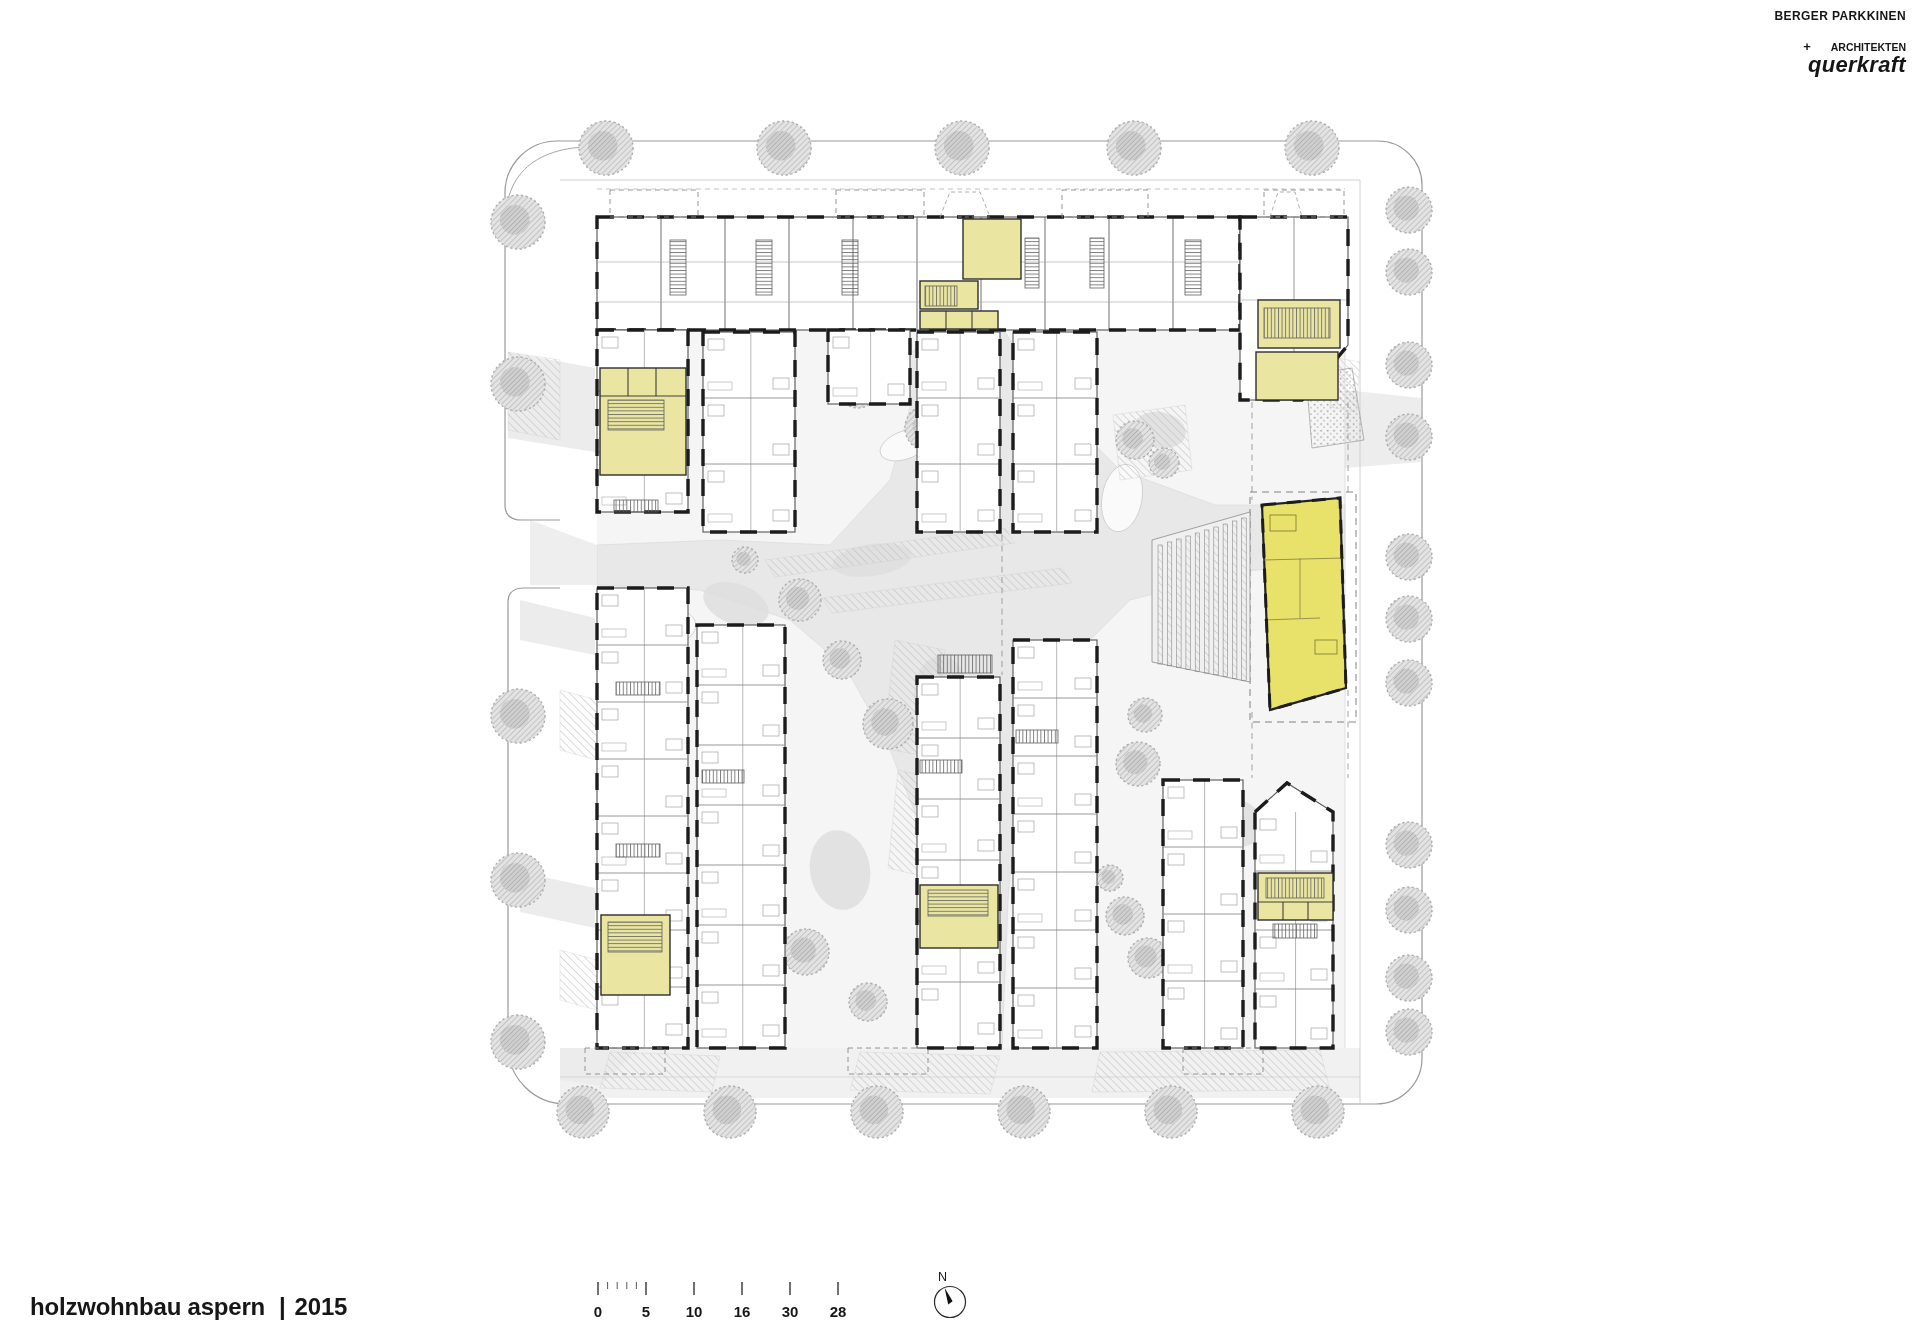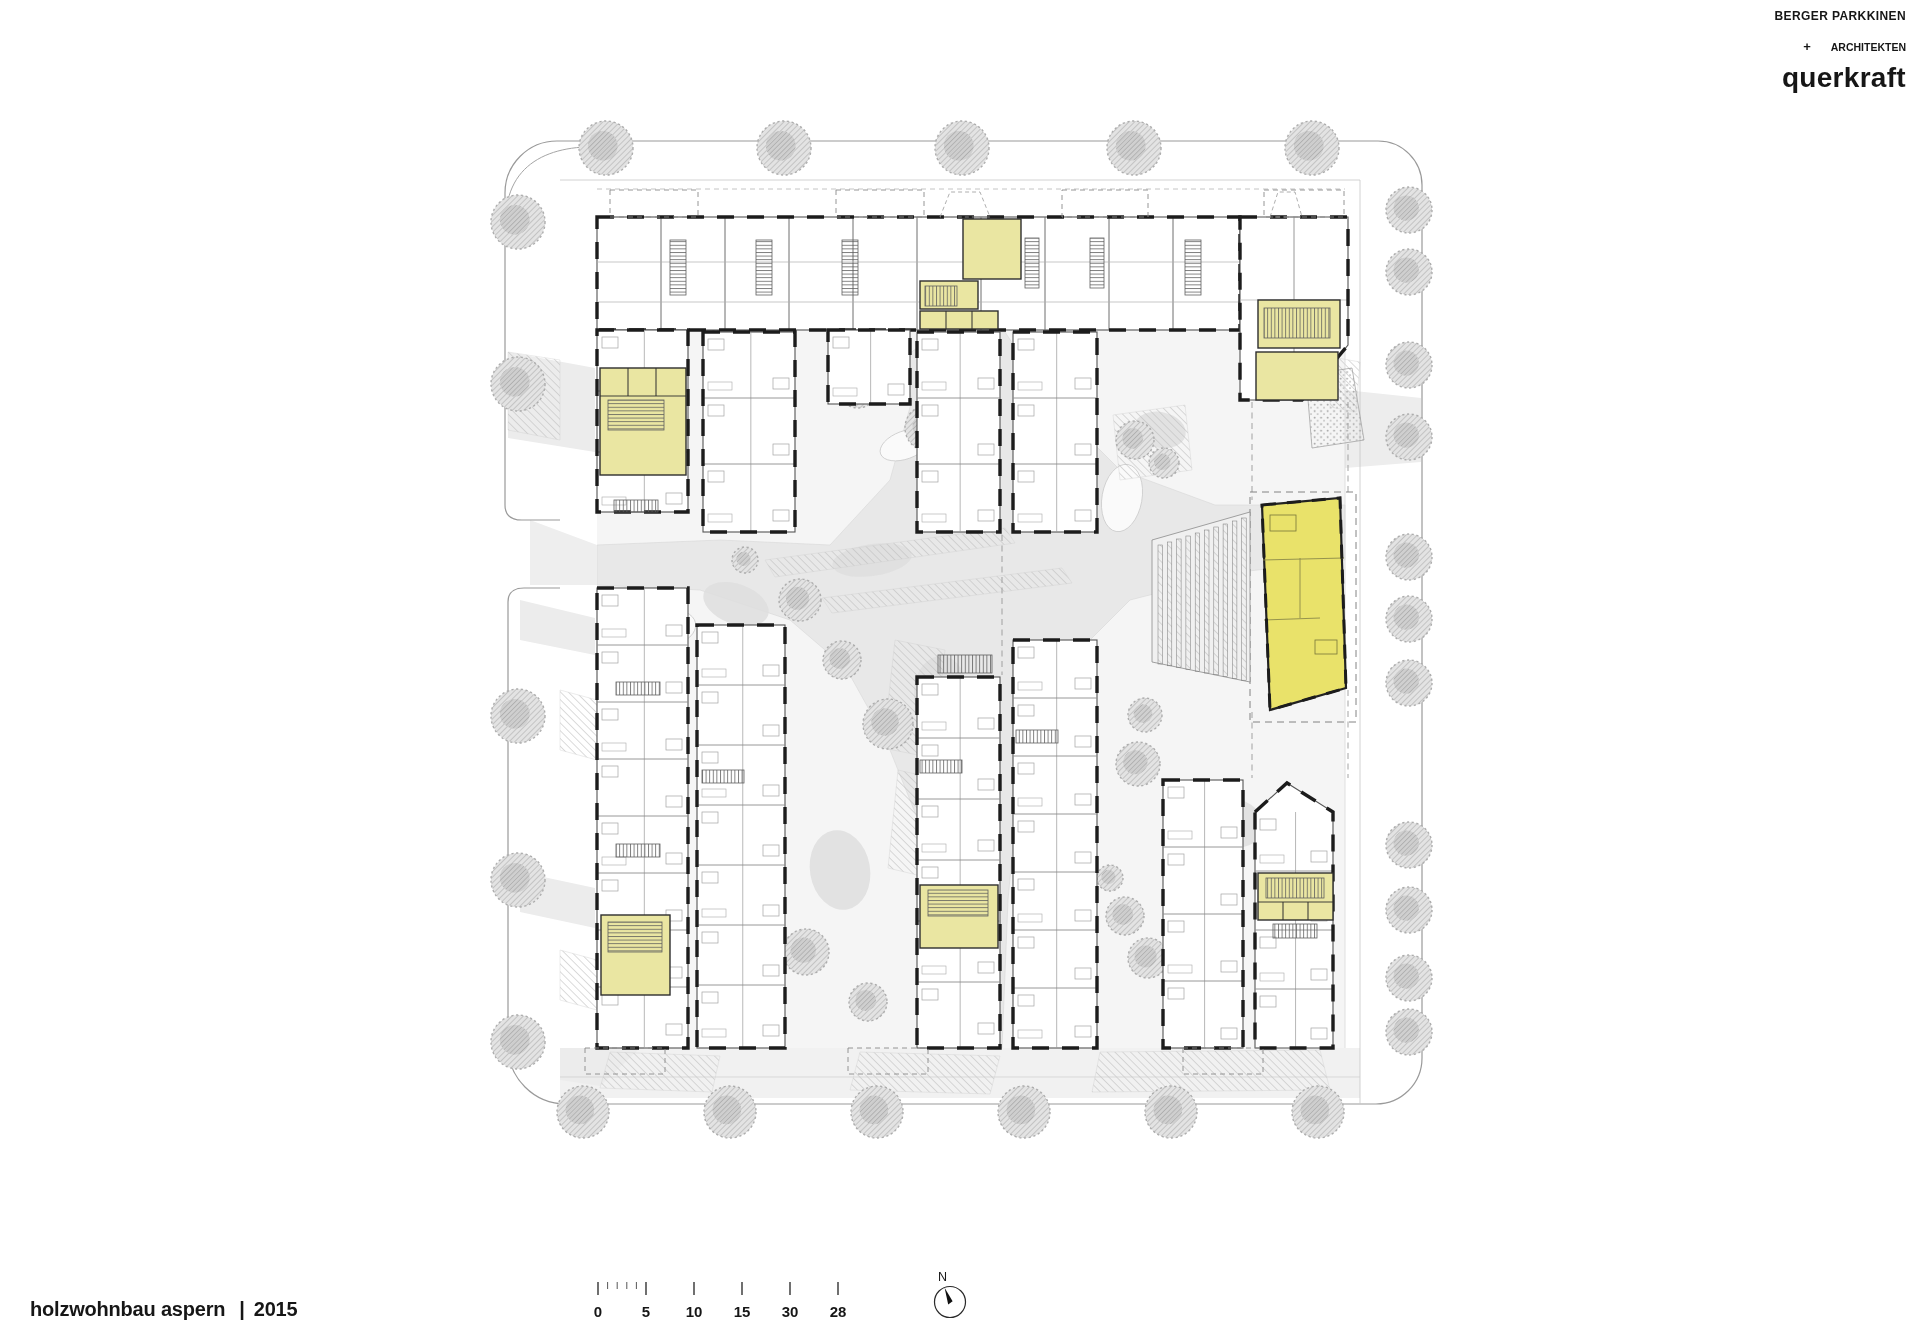--- a/index.html
+++ b/index.html
@@ -4,23 +4,23 @@
 <style>
   html,body{margin:0;padding:0;background:#fff;}
   .page{position:relative;width:1921px;height:1329px;background:#ffffff;
         font-family:"Liberation Sans",sans-serif;color:#161616;overflow:hidden;}
   svg{position:absolute;left:0;top:0;width:1921px;height:1329px;}
   
   .logo-block{position:absolute;top:10px;right:15px;text-align:right;line-height:1.05;}
   .logo-l1{font-weight:bold;font-size:12px;letter-spacing:.4px;}
   .logo-l2{font-weight:bold;font-size:10.5px;margin-top:17px;}
   .logo-plus{display:inline-block;margin-right:20px;font-size:13px;font-weight:bold;}
-  .logo-qk{font-weight:bold;font-size:28px;letter-spacing:.3px;margin-top:10px;}
+  .logo-qk{font-weight:bold;font-size:22px;letter-spacing:.3px;margin-top:0;font-style:italic;}
   
-  .footer-left{position:absolute;left:30px;bottom:8px;font-weight:bold;font-size:20px;letter-spacing:-.2px;}
+  .footer-left{position:absolute;left:30px;bottom:8px;font-weight:bold;font-size:24px;letter-spacing:-.2px;}
   .footer-right{position:absolute;right:14px;bottom:8px;font-weight:bold;font-size:24px;letter-spacing:-.5px;}
   .ft-div{display:inline-block;margin:0 9px;}
   .fl-div{display:inline-block;margin:0 9px 0 14px;}
   
   .scalebar{position:absolute;left:586px;top:1281px;width:266px;height:44px;}
   .scalebar .labels{position:absolute;left:0;top:22px;width:266px;height:20px;}
   .scalebar .labels span{position:absolute;transform:translateX(-50%);font-weight:bold;font-size:15px;}
   
   .north{position:absolute;left:924px;top:1272px;width:56px;height:56px;}
   .north .n-label{position:absolute;left:14px;top:-2px;font-size:12.5px;font-weight:normal;}
@@ -669,21 +669,21 @@
         <line x1="21.6" y1="1" x2="21.6" y2="8"></line>
           <line x1="31.2" y1="1" x2="31.2" y2="8"></line>
         <line x1="40.8" y1="1" x2="40.8" y2="8"></line>
           <line x1="50.4" y1="1" x2="50.4" y2="8"></line>
       </g>
     </svg>
     <div class="labels">
       <span style="left:12px">0</span>
       <span style="left:60px">5</span>
       <span style="left:108px">10</span>
-      <span style="left:156px">15</span>
+      <span style="left:156px">16</span>
       <span style="left:204px">30</span>
       <span style="left:252px">28</span>
     </div>
   </div>
 
   <div class="north">
     <span class="n-label">N</span>
     <svg width="56" height="56" style="position:absolute;left:0;top:0;width:56px;height:56px;">
       <circle cx="26" cy="30" r="15.5" fill="#fff" stroke="#2a2a2a" stroke-width="1.2"></circle>
       <polygon points="20.6,15.8 28.6,29.2 24.2,32.6" fill="#111"></polygon>

